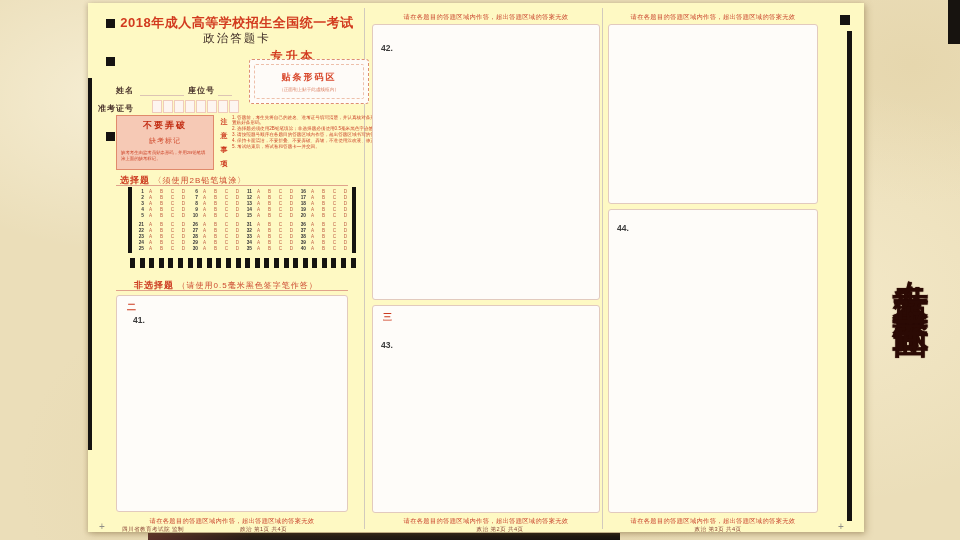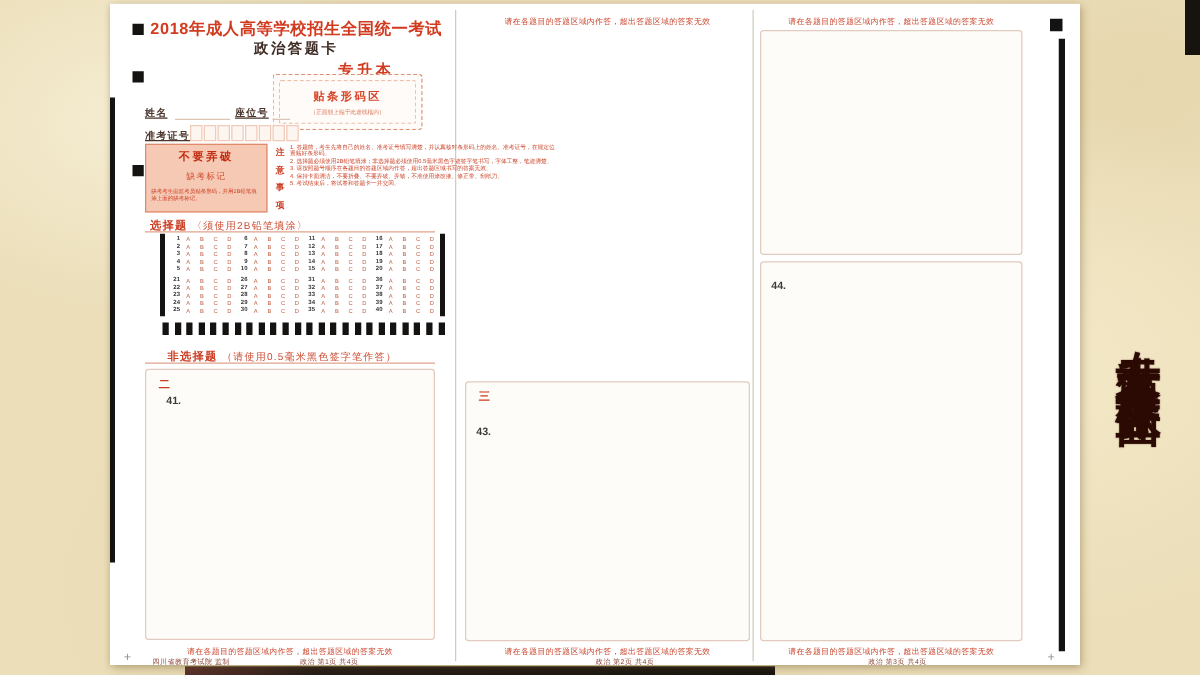--- a/index.html
+++ b/index.html
@@ -15,21 +15,21 @@
       #ebdeb9;
   }
   .abs { position:absolute; }
 
   
   .strip-bottom { left:148px; top:533px; width:472px; height:7px;
     background:linear-gradient(90deg,#59302a 0%,#241b16 22%,#17130f 100%); }
   .corner-tr { left:948px; top:0; width:12px; height:44px; background:#17130f; }
 
   
-  .sheet { left:88px; top:3px; width:776px; height:529px; background:#ffffff;
+  .sheet { left:88px; top:3px; width:776px; height:529px; background:#fef9c3;
     box-shadow:2px 2px 7px rgba(110,85,40,0.35), -1px 1px 4px rgba(110,85,40,0.2); }
 
   
   .side-label { left:872px; top:78px; width:76px; height:396px;
     writing-mode:vertical-rl; text-orientation:upright;
     font-size:36px; font-weight:bold; color:#2b0a04; letter-spacing:5px;
     text-shadow:0 0 1px #2b0a04; display:flex; align-items:center; justify-content:center; }
 
   
   .blk { background:#151311; }
@@ -40,37 +40,37 @@
   .sq-r { left:752px; top:12px; width:10px; height:10px; }
   .bar-right { left:759px; top:28px; width:5px; height:490px; }
 
   .col-sep { top:5px; width:1px; height:521px; background:#d2cabd; }
   .sep1 { left:276px; } .sep2 { left:514px; }
 
   
   .title { left:24px; top:11px; width:250px; text-align:center;
     color:#d23b1f; font-size:13px; font-weight:bold; letter-spacing:0.5px; }
   .subtitle { left:24px; top:28px; width:250px; text-align:center;
-    color:#3f2d26; font-size:11.5px; font-weight:bold; letter-spacing:2px; }
+    color:#3f2d26; font-size:11.5px; font-weight:normal; letter-spacing:2px; }
   .program { left:150px; top:45px; width:110px; text-align:center;
     color:#d23b1f; font-size:12px; font-weight:bold; letter-spacing:3px; }
 
   
-  .barcode-box { left:130px; top:56px; width:120px; height:45px;
+  .barcode-box { left:161px; top:56px; width:120px; height:45px;
     border:1px dashed #dd8f72; border-radius:3px; background:#fefbf8; padding:4px; }
   .barcode-inner { width:100%; height:100%; border:1px dashed #eec0ab; border-radius:2px;
     display:flex; flex-direction:column; align-items:center; justify-content:center; }
   .barcode-title { color:#d8462a; font-size:9px; font-weight:bold; letter-spacing:2px; }
   .barcode-note { color:#db7c5e; font-size:4.6px; margin-top:3px; }
 
   
-  .lbl { color:#4a342c; font-size:8px; font-weight:bold; letter-spacing:1px;text-decoration:underline; }
+  .lbl { color:#4a342c; font-size:8px; font-weight:bold; letter-spacing:1px; }
   .f-name { left:28px; top:82px; }
   .f-seat { left:100px; top:82px; }
-  .f-ticket { left:28px; top:100px; }
+  .f-ticket { left:10px; top:100px; }
   .f-line { height:1px; background:#dcc4b4; }
   .line-name { left:52px; top:92px; width:44px; }
   .line-seat { left:130px; top:92px; width:14px; }
   .ticket-boxes { left:64px; top:97px; display:flex; gap:1px; }
   .tbox { width:10px; height:13px; border:1px solid #f0cbba; background:#fdf5f0; }
 
   
   .forbid-box { left:28px; top:112px; width:98px; height:55px; background:#f6c9b5;
     border:1px solid #e08a6c; padding:3px 4px; text-align:center; }
   .forbid-title { color:#c22c12; font-size:9px; font-weight:bold; letter-spacing:2px; }
@@ -539,20 +539,23 @@
     <span class="sec-note">（请使用0.5毫米黑色签字笔作答）</span>
   </div>
   <div class="abs rule rule2"></div>
 
   <div class="abs ansbox box41">
     <div class="sec-num" style="left:10px; top:5px;">二</div>
     <div class="q-num" style="left:16px; top:19px;">41.</div>
   </div>
 
   <div class="abs warning warn-c2-top">请在各题目的答题区域内作答，超出答题区域的答案无效</div>
+  <div class="abs ansbox box42">
+    <div class="q-num" style="left:8px; top:18px;">42.</div>
+  </div>
   <div class="abs ansbox box43">
     <div class="sec-num" style="left:10px; top:5px;">三</div>
     <div class="q-num" style="left:8px; top:34px;">43.</div>
   </div>
 
   <div class="abs warning warn-c3-top">请在各题目的答题区域内作答，超出答题区域的答案无效</div>
   <div class="abs ansbox box44a"></div>
   <div class="abs ansbox box44b">
     <div class="q-num" style="left:8px; top:13px;">44.</div>
   </div>

